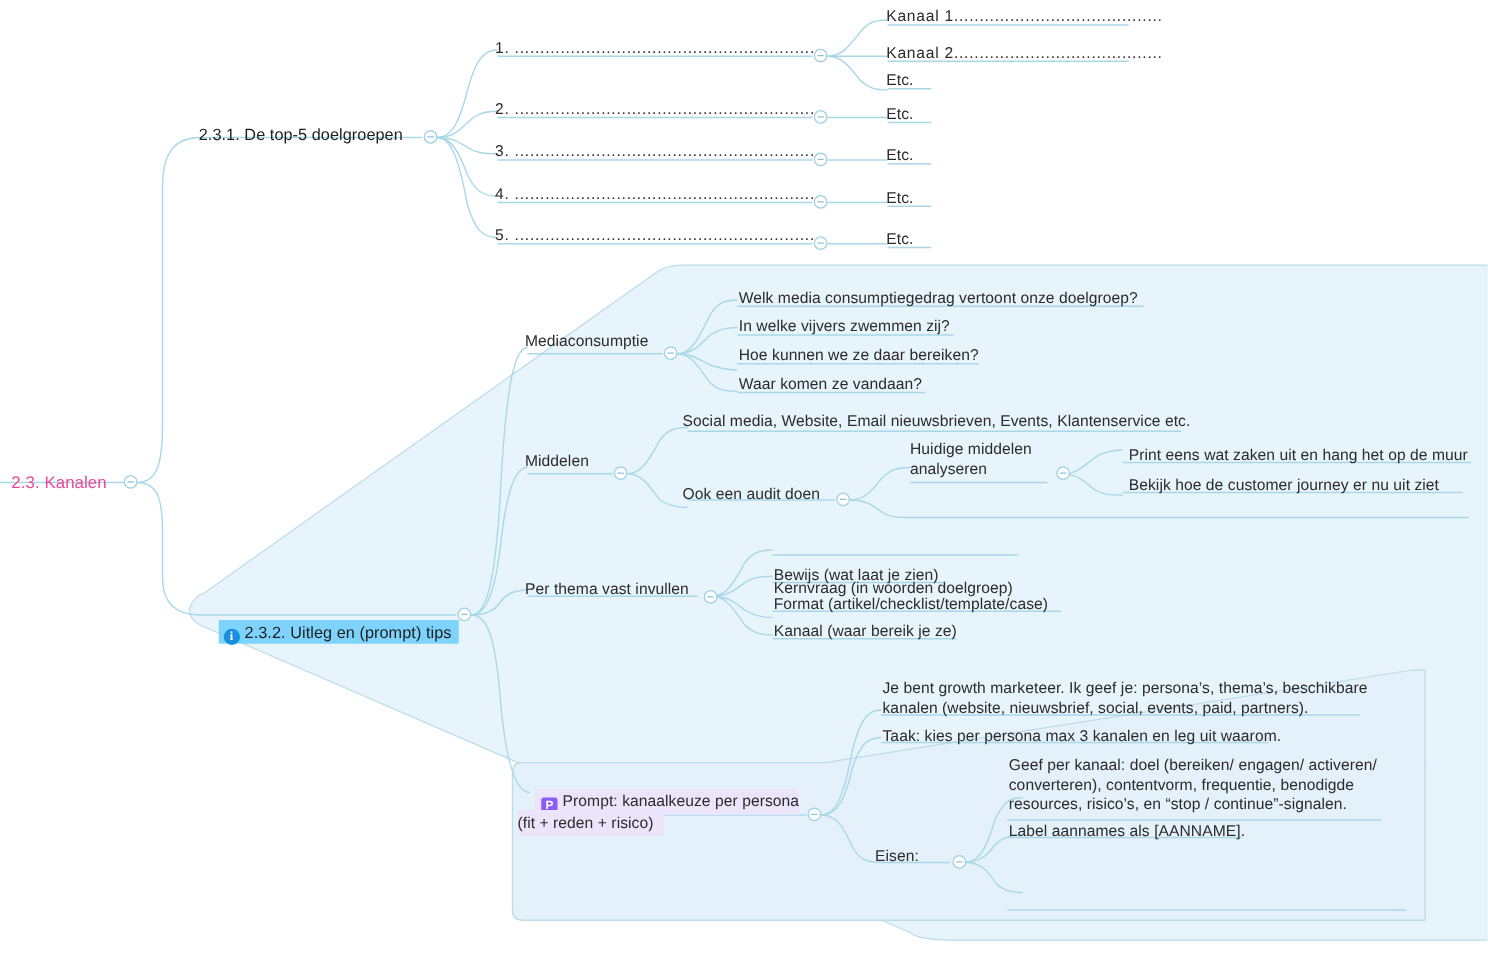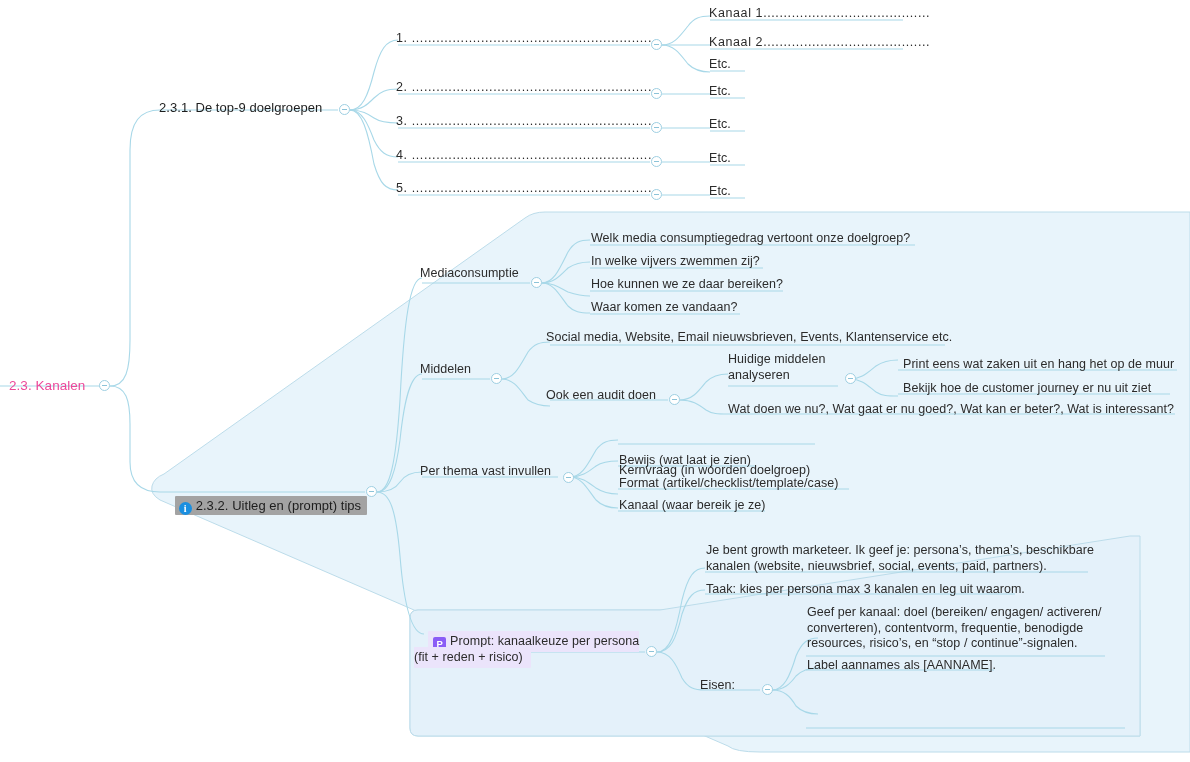--- a/index.html
+++ b/index.html
@@ -49,21 +49,21 @@
   }
   .knob::after {
     content: "";
     position: absolute;
     left: 2px; top: 4px;
     width: 5px; height: 1px;
     background: #8cc3d8;
   }
   
   .chip-blue {
-    background: #a3a3a3;
+    background: #7dd3fc;
     padding: 2px 6px 2px 4px;
     border-radius: 1px;
   }
   .chip-purple {
     background: #ebe4fb;
     padding: 3px 8px 4px 5px;
     border-radius: 1px;
   }
   .ico {
     display: inline-block;
@@ -202,21 +202,21 @@
       <path d="M 772,690 C 784,690 790,696 796,706 C 802,712 808,714 818,714"></path>
       <path d="M 806,656 L 1105,656"></path>
       <path d="M 806,670 L 994,670"></path>
       <path d="M 806,728 L 1125,728"></path>
     </g>
   </svg>
 
   <div class="node root" style="left:9px; top:378px;">2.3. Kanalen</div>
   <div class="knob" style="left:99px; top:380px;"></div>
 
-  <div class="node lvl1" style="left:159px; top:100px;">2.3.1. De top-9 doelgroepen</div>
+  <div class="node lvl1" style="left:159px; top:100px;">2.3.1. De top-5 doelgroepen</div>
   <div class="knob" style="left:339px; top:104px;"></div>
 
   <div class="node dots" style="left:396px; top:31px;">1. ............................................................</div>
   <div class="knob" style="left:651px; top:39px;"></div>
 
   <div class="node dots" style="left:396px; top:80px;">2. ............................................................</div>
   <div class="knob" style="left:651px; top:88px;"></div>
 
   <div class="node dots" style="left:396px; top:114px;">3. ............................................................</div>
   <div class="knob" style="left:651px; top:122px;"></div>
@@ -257,21 +257,20 @@
   <div class="node" style="left:546px; top:388px;">Ook een audit doen</div>
   <div class="knob" style="left:669px; top:394px;"></div>
 
   <div class="node wrap" style="left:728px; top:352px; width:120px;">Huidige middelen
 analyseren</div>
   <div class="knob" style="left:845px; top:373px;"></div>
 
   <div class="node" style="left:903px; top:381px;">Bekijk hoe de customer journey er nu uit ziet</div>
   <div class="node" style="left:903px; top:357px;">Print eens wat zaken uit en hang het op de muur</div>
 
-  <div class="node" style="left:728px; top:402px;">Wat doen we nu?, Wat gaat er nu goed?, Wat kan er beter?, Wat is interessant?</div>
 
   <div class="node" style="left:420px; top:464px;">Per thema vast invullen</div>
   <div class="knob" style="left:563px; top:472px;"></div>
 
   <div class="node" style="left:619px; top:430px;margin-top:33px;">Kernvraag (in woorden doelgroep)</div>
   <div class="node" style="left:619px; top:453px;">Bewijs (wat laat je zien)</div>
   <div class="node" style="left:619px; top:476px;">Format (artikel/checklist/template/case)</div>
   <div class="node" style="left:619px; top:498px;">Kanaal (waar bereik je ze)</div>
 
   <div class="node" style="left:414px; top:618px; width:230px;">

